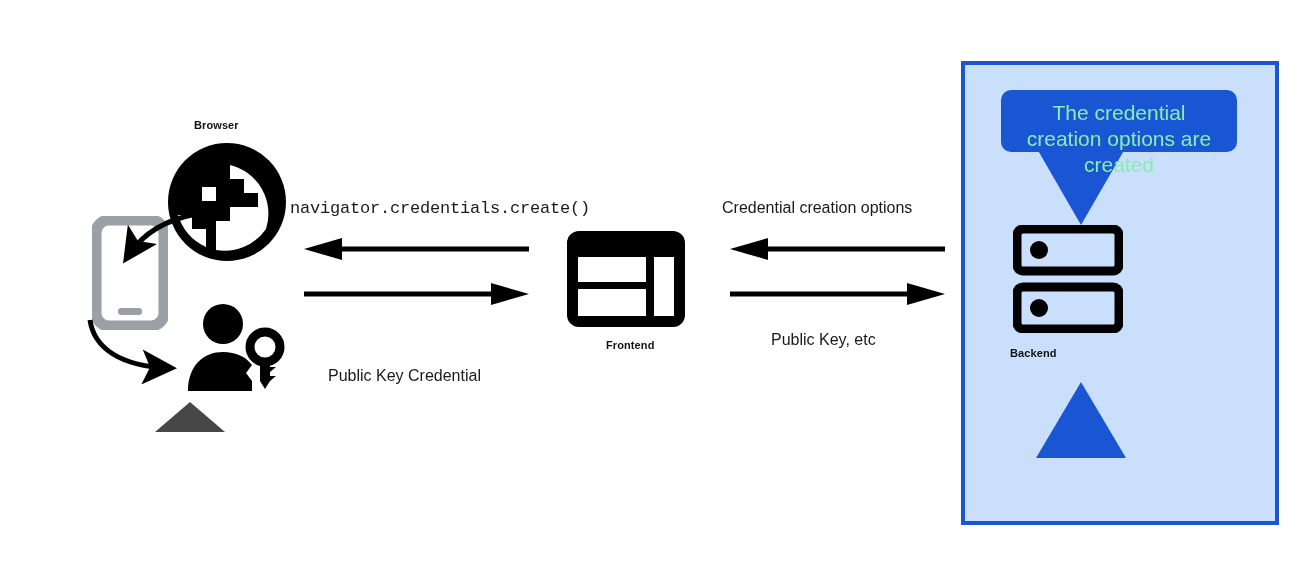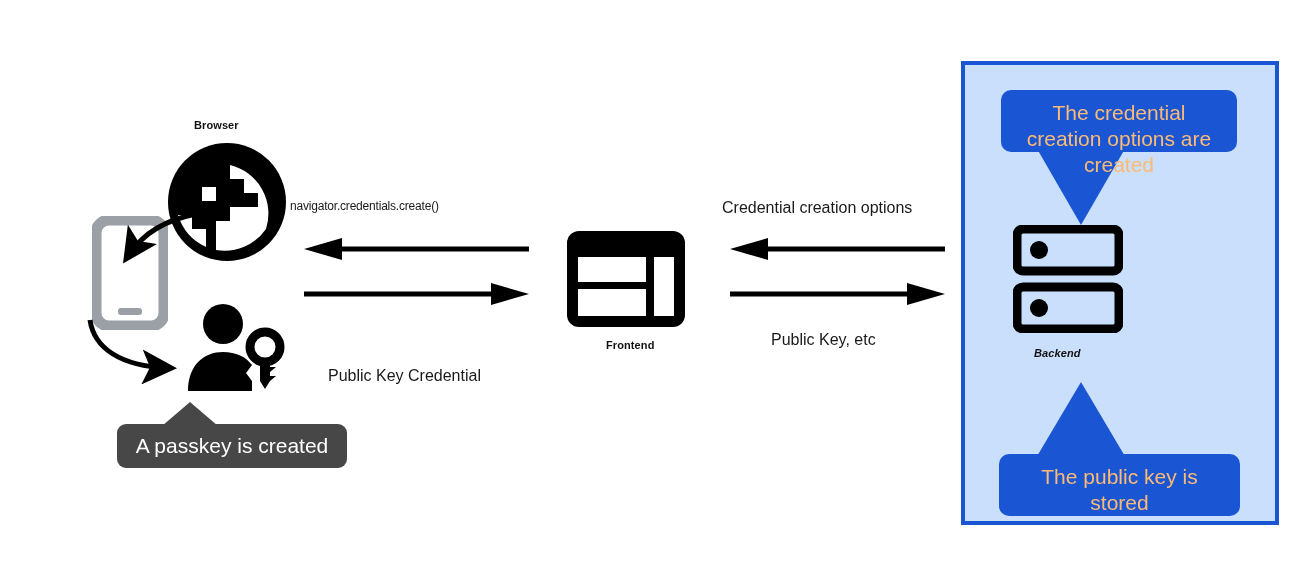--- a/index.html
+++ b/index.html
@@ -28,22 +28,22 @@
     color: #111111;
     letter-spacing: .1px;
     white-space: nowrap;
   }
   .label-plain {
     font-size: 16px;
     color: #1a1a1a;
     white-space: nowrap;
   }
   .label-mono {
-    font-family: Liberation Sans, sans-serif;
-    font-size: 12px;
+    font-family: Liberation Mono, monospace;
+    font-size: 17px;
     color: #1a1a1a;
     white-space: nowrap;
     letter-spacing: -0.2px;
   }
 
   
   .arrow { display: block; }
 
   
   #backend-panel {
@@ -52,21 +52,21 @@
     width: 318px;
     height: 464px;
     background: #cadffb;
     border: 4px solid #1a56d4;
     box-sizing: border-box;
   }
 
   
   .callout-blue {
     background: #1a56d4;
-    color: #fdba74;
+    color: #86efac;
     border-radius: 10px;
     font-size: 21px;
     line-height: 26px;
     text-align: center;
     padding: 10px 14px;
     box-sizing: border-box;
   }
   .callout-dark {
     background: #474747;
     color: #ffffff;
@@ -95,29 +95,26 @@
     <span>The credential creation options are created</span>
   </div>
 
   <svg class="abs" style="left:1013px; top:225px;" width="110" height="108" viewBox="0 0 110 108">
     <rect x="4" y="4" width="102" height="42" rx="6" ry="6" fill="none" stroke="#000000" stroke-width="9"></rect>
     <circle cx="26" cy="25" r="9" fill="#000000"></circle>
     <rect x="4" y="62" width="102" height="42" rx="6" ry="6" fill="none" stroke="#000000" stroke-width="9"></rect>
     <circle cx="26" cy="83" r="9" fill="#000000"></circle>
   </svg>
 
-  <div class="abs label-bold" style="left:1034px; top:347px;font-style:italic;">Backend</div>
+  <div class="abs label-bold" style="left:1010px; top:347px;">Backend</div>
 
   <svg class="abs tail" style="left:1036px; top:382px;" width="90" height="76" viewBox="0 0 90 76">
     <polygon points="45,0 90,76 0,76" fill="#1a56d4"></polygon>
   </svg>
 
-  <div class="abs callout-blue" style="left:999px; top:454px; width:241px; height:62px;">
-    <span>The public key is stored</span>
-  </div>
 
   <div class="abs label-bold" style="left:194px; top:119px;">Browser</div>
 
   <svg class="abs" style="left:168px; top:143px;" width="118" height="118" viewBox="0 0 118 118">
     <circle cx="59" cy="59" r="59" fill="#000000"></circle>
     <path fill="#ffffff" d="
       M 10 72
       L 24 72 L 24 86 L 38 86 L 38 104
       A 52 52 0 0 1 10 72 Z"></path>
     <path fill="#ffffff" d="
@@ -163,23 +160,20 @@
     <circle cx="77" cy="44" r="15" fill="none" stroke="#000000" stroke-width="9"></circle>
     <path fill="#000000" d="
       M 72 58 L 82 58 L 82 64 L 88 64 L 82 69
       L 82 73 L 88 73 L 82 78 L 77 86 L 72 78 Z"></path>
   </svg>
 
   <svg class="abs tail" style="left:155px; top:402px;" width="90" height="30" viewBox="0 0 90 30">
     <polygon points="35,0 70,30 0,30" fill="#474747"></polygon>
   </svg>
 
-  <div class="abs callout-dark" style="left:117px; top:424px; width:230px; height:44px;">
-    <span>A passkey is created</span>
-  </div>
 
   <div class="abs label-mono" style="left:290px; top:199px;">navigator.credentials.create()</div>
 
   <svg class="abs arrow" style="left:304px; top:238px;" width="225" height="22" viewBox="0 0 225 22">
     <line x1="32" y1="11" x2="225" y2="11" stroke="#000000" stroke-width="5"></line>
     <polygon points="0,11 38,0 38,22" fill="#000000"></polygon>
   </svg>
 
   <svg class="abs arrow" style="left:304px; top:283px;" width="225" height="22" viewBox="0 0 225 22">
     <line x1="0" y1="11" x2="193" y2="11" stroke="#000000" stroke-width="5"></line>

